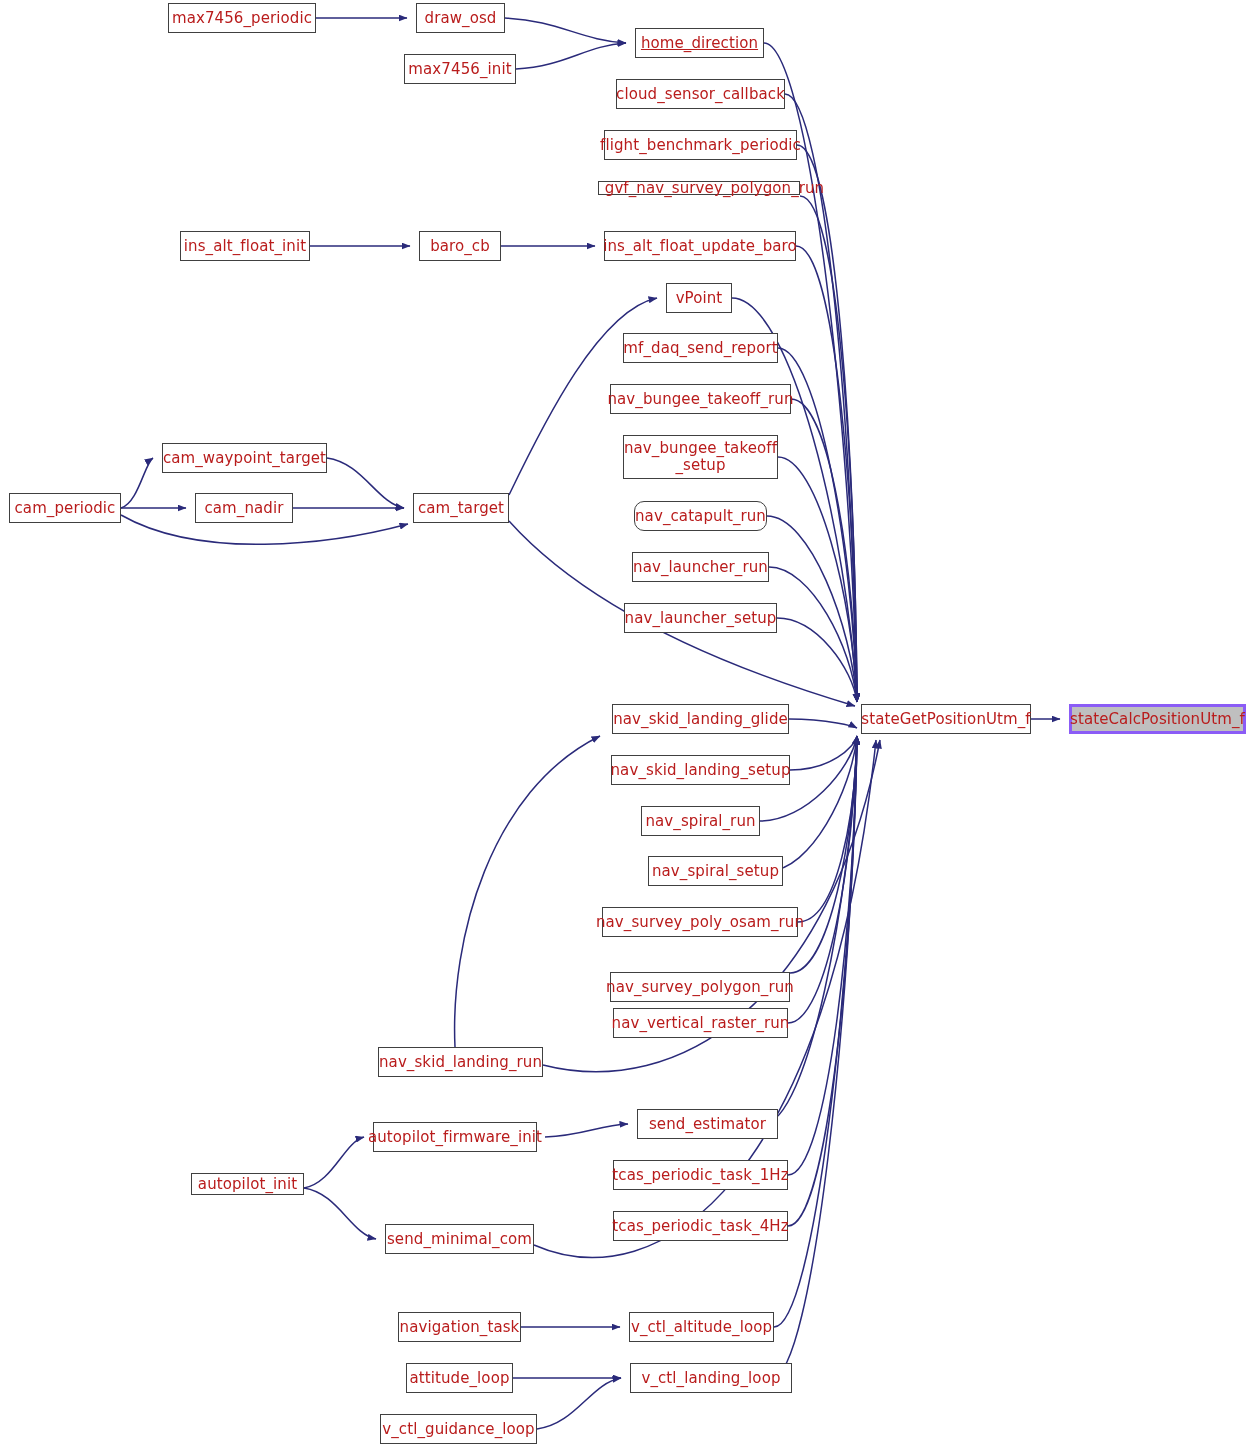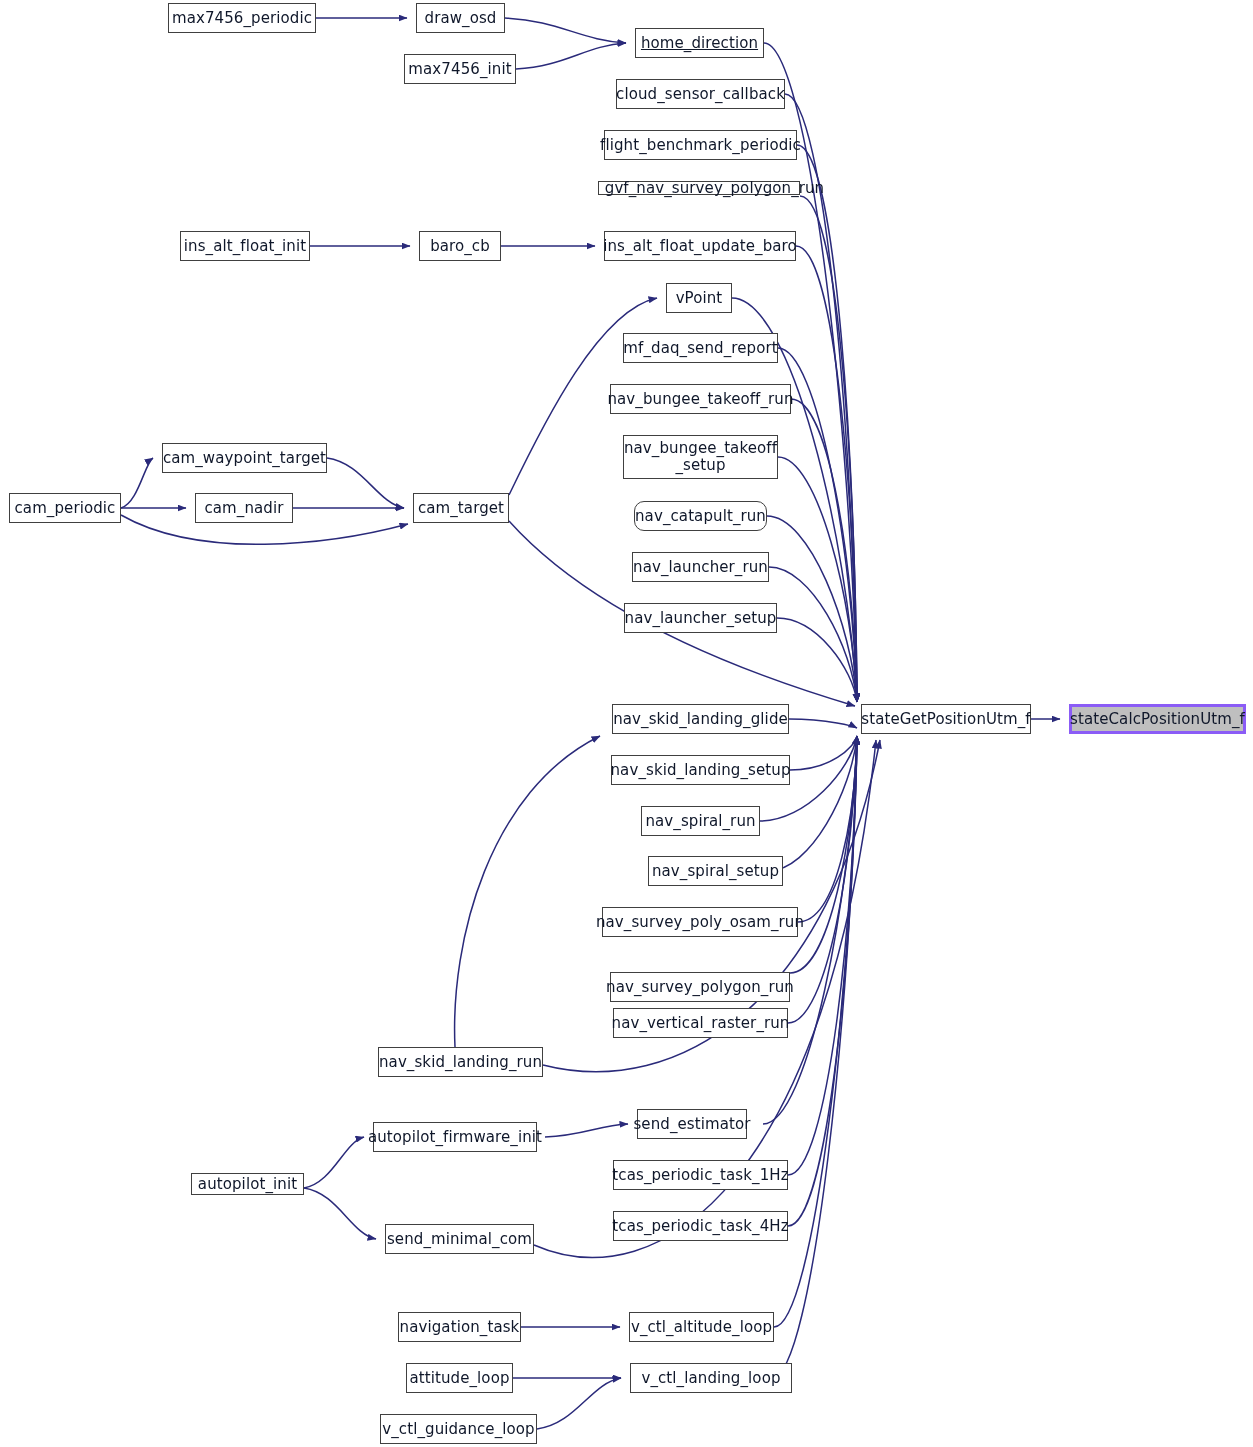--- a/index.html
+++ b/index.html
@@ -21,21 +21,21 @@
     top: 0;
     width: 1253px;
     height: 1447px;
     pointer-events: none;
   }
   .node {
     position: absolute;
     box-sizing: border-box;
     border: 1px solid #404040;
     background: #ffffff;
-    color: #0f172a;
+    color: #b91c1c;
     font-size: 15px;
     line-height: 1.12;
     display: flex;
     align-items: center;
     justify-content: center;
     text-align: center;
     white-space: pre-line;
     letter-spacing: 0.1px;
     z-index: 5;
   }
@@ -129,21 +129,21 @@
       <div class="node" style="left: 413px; top: 493px; width: 96px; height: 30px;">cam_target</div>
       <div class="node" style="left: 612px; top: 704px; width: 177px; height: 30px;">nav_skid_landing_glide</div>
       <div class="node" style="left: 611px; top: 755px; width: 179px; height: 30px;">nav_skid_landing_setup</div>
       <div class="node" style="left: 641px; top: 806px; width: 119px; height: 30px;">nav_spiral_run</div>
       <div class="node" style="left: 633px; top: 856px; width: 135px; height: 30px; margin-left: 15px;">nav_spiral_setup</div>
       <div class="node" style="left: 602px; top: 907px; width: 196px; height: 30px;">nav_survey_poly_osam_run</div>
       <div class="node" style="left: 610px; top: 958px; width: 180px; height: 30px; margin-top: 14px;">nav_survey_polygon_run</div>
       <div class="node" style="left: 613px; top: 1008px; width: 175px; height: 30px;">nav_vertical_raster_run</div>
       <div class="node" style="left: 378px; top: 1047px; width: 165px; height: 30px;">nav_skid_landing_run</div>
       <div class="node" style="left: 373px; top: 1122px; width: 164px; height: 30px;">autopilot_firmware_init</div>
-      <div class="node" style="left: 637px; top: 1109px; width: 110px; height: 30px;">send_estimator</div>
+      <div class="node" style="left: 637px; top: 1109px; width: 141px; height: 30px;">send_estimator</div>
       <div class="node" style="left: 191px; top: 1173px; width: 113px; height: 22px;">autopilot_init</div>
       <div class="node" style="left: 613px; top: 1160px; width: 175px; height: 30px;">tcas_periodic_task_1Hz</div>
       <div class="node" style="left: 613px; top: 1211px; width: 175px; height: 30px;">tcas_periodic_task_4Hz</div>
       <div class="node" style="left: 385px; top: 1224px; width: 149px; height: 30px;">send_minimal_com</div>
       <div class="node" style="left: 398px; top: 1312px; width: 123px; height: 30px;">navigation_task</div>
       <div class="node" style="left: 629px; top: 1312px; width: 145px; height: 30px;">v_ctl_altitude_loop</div>
       <div class="node" style="left: 406px; top: 1363px; width: 107px; height: 30px;">attitude_loop</div>
       <div class="node" style="left: 630px; top: 1363px; width: 162px; height: 30px; text-align: right;">v_ctl_landing_loop</div>
       <div class="node" style="left: 380px; top: 1414px; width: 157px; height: 30px;">v_ctl_guidance_loop</div>
       <div class="node" style="left: 861px; top: 704px; width: 170px; height: 30px;">stateGetPositionUtm_f</div>

